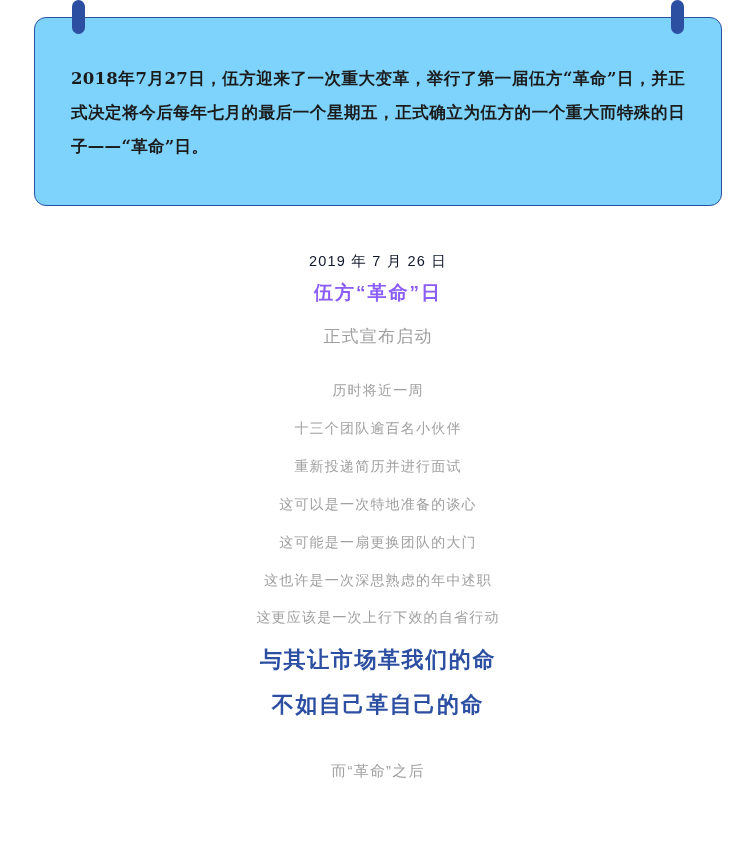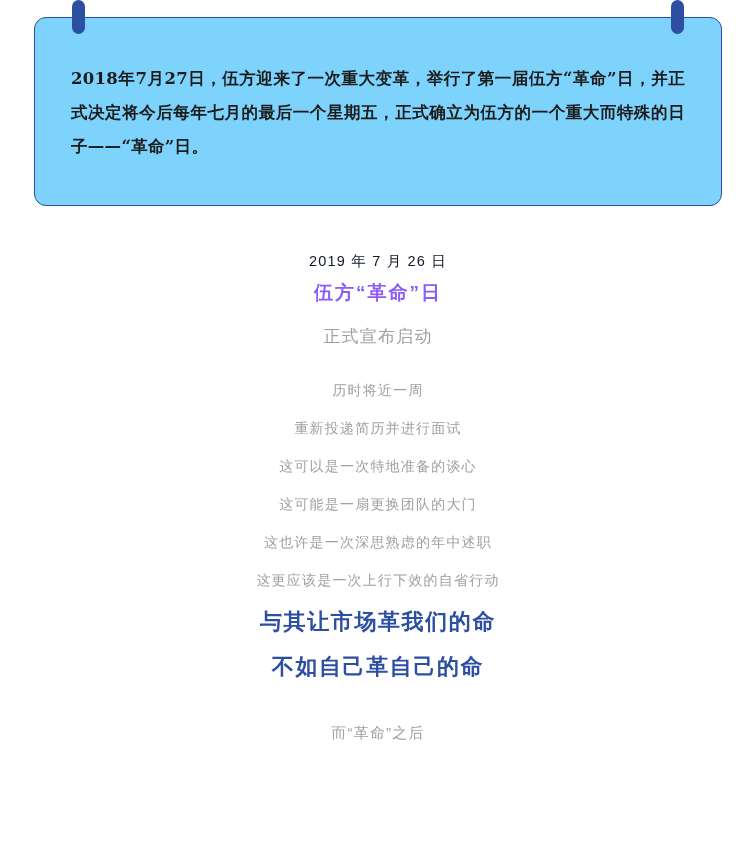--- a/index.html
+++ b/index.html
@@ -80,20 +80,21 @@
     letter-spacing: 1.2px;
     margin-bottom: 38px;
   }
   .body-gray {
     color: #a0a0a0;
     font-size: 14px;
     letter-spacing: 1.2px;
     margin-bottom: 24px;
   }
   .gap-after {
+    font-family: Liberation Serif, serif;
   }
   .blue-strong {
     color: #2c4fa2;
     font-size: 22px;
     font-weight: bold;
     letter-spacing: 1.6px;
     margin-bottom: 23px;
   }
   .blue-strong.last {
     margin-bottom: 47px;
@@ -115,20 +116,21 @@
     <p class="quote-text">2018年7月27日，伍方迎来了一次重大变革，举行了第一届伍方“革命”日，并正式决定将今后每年七月的最后一个星期五，正式确立为伍方的一个重大而特殊的日子——“革命”日。</p>
   </div>
 </div>
 
 <div class="poem">
   <div class="line date-line">2019 年 7 月 26 日</div>
   <div class="line title-red">伍方“革命”日</div>
   <div class="line sub-gray">正式宣布启动</div>
 
   <div class="line body-gray">历时将近一周</div>
+  <div class="line body-gray">十三个团队逾百名小伙伴</div>
   <div class="line body-gray">重新投递简历并进行面试</div>
   <div class="line body-gray">这可以是一次特地准备的谈心</div>
   <div class="line body-gray">这可能是一扇更换团队的大门</div>
   <div class="line body-gray">这也许是一次深思熟虑的年中述职</div>
   <div class="line body-gray gap-after">这更应该是一次上行下效的自省行动</div>
 
   <div class="line blue-strong">与其让市场革我们的命</div>
   <div class="line blue-strong last">不如自己革自己的命</div>
 
   <div class="line tail-gray">而“革命”之后</div>

